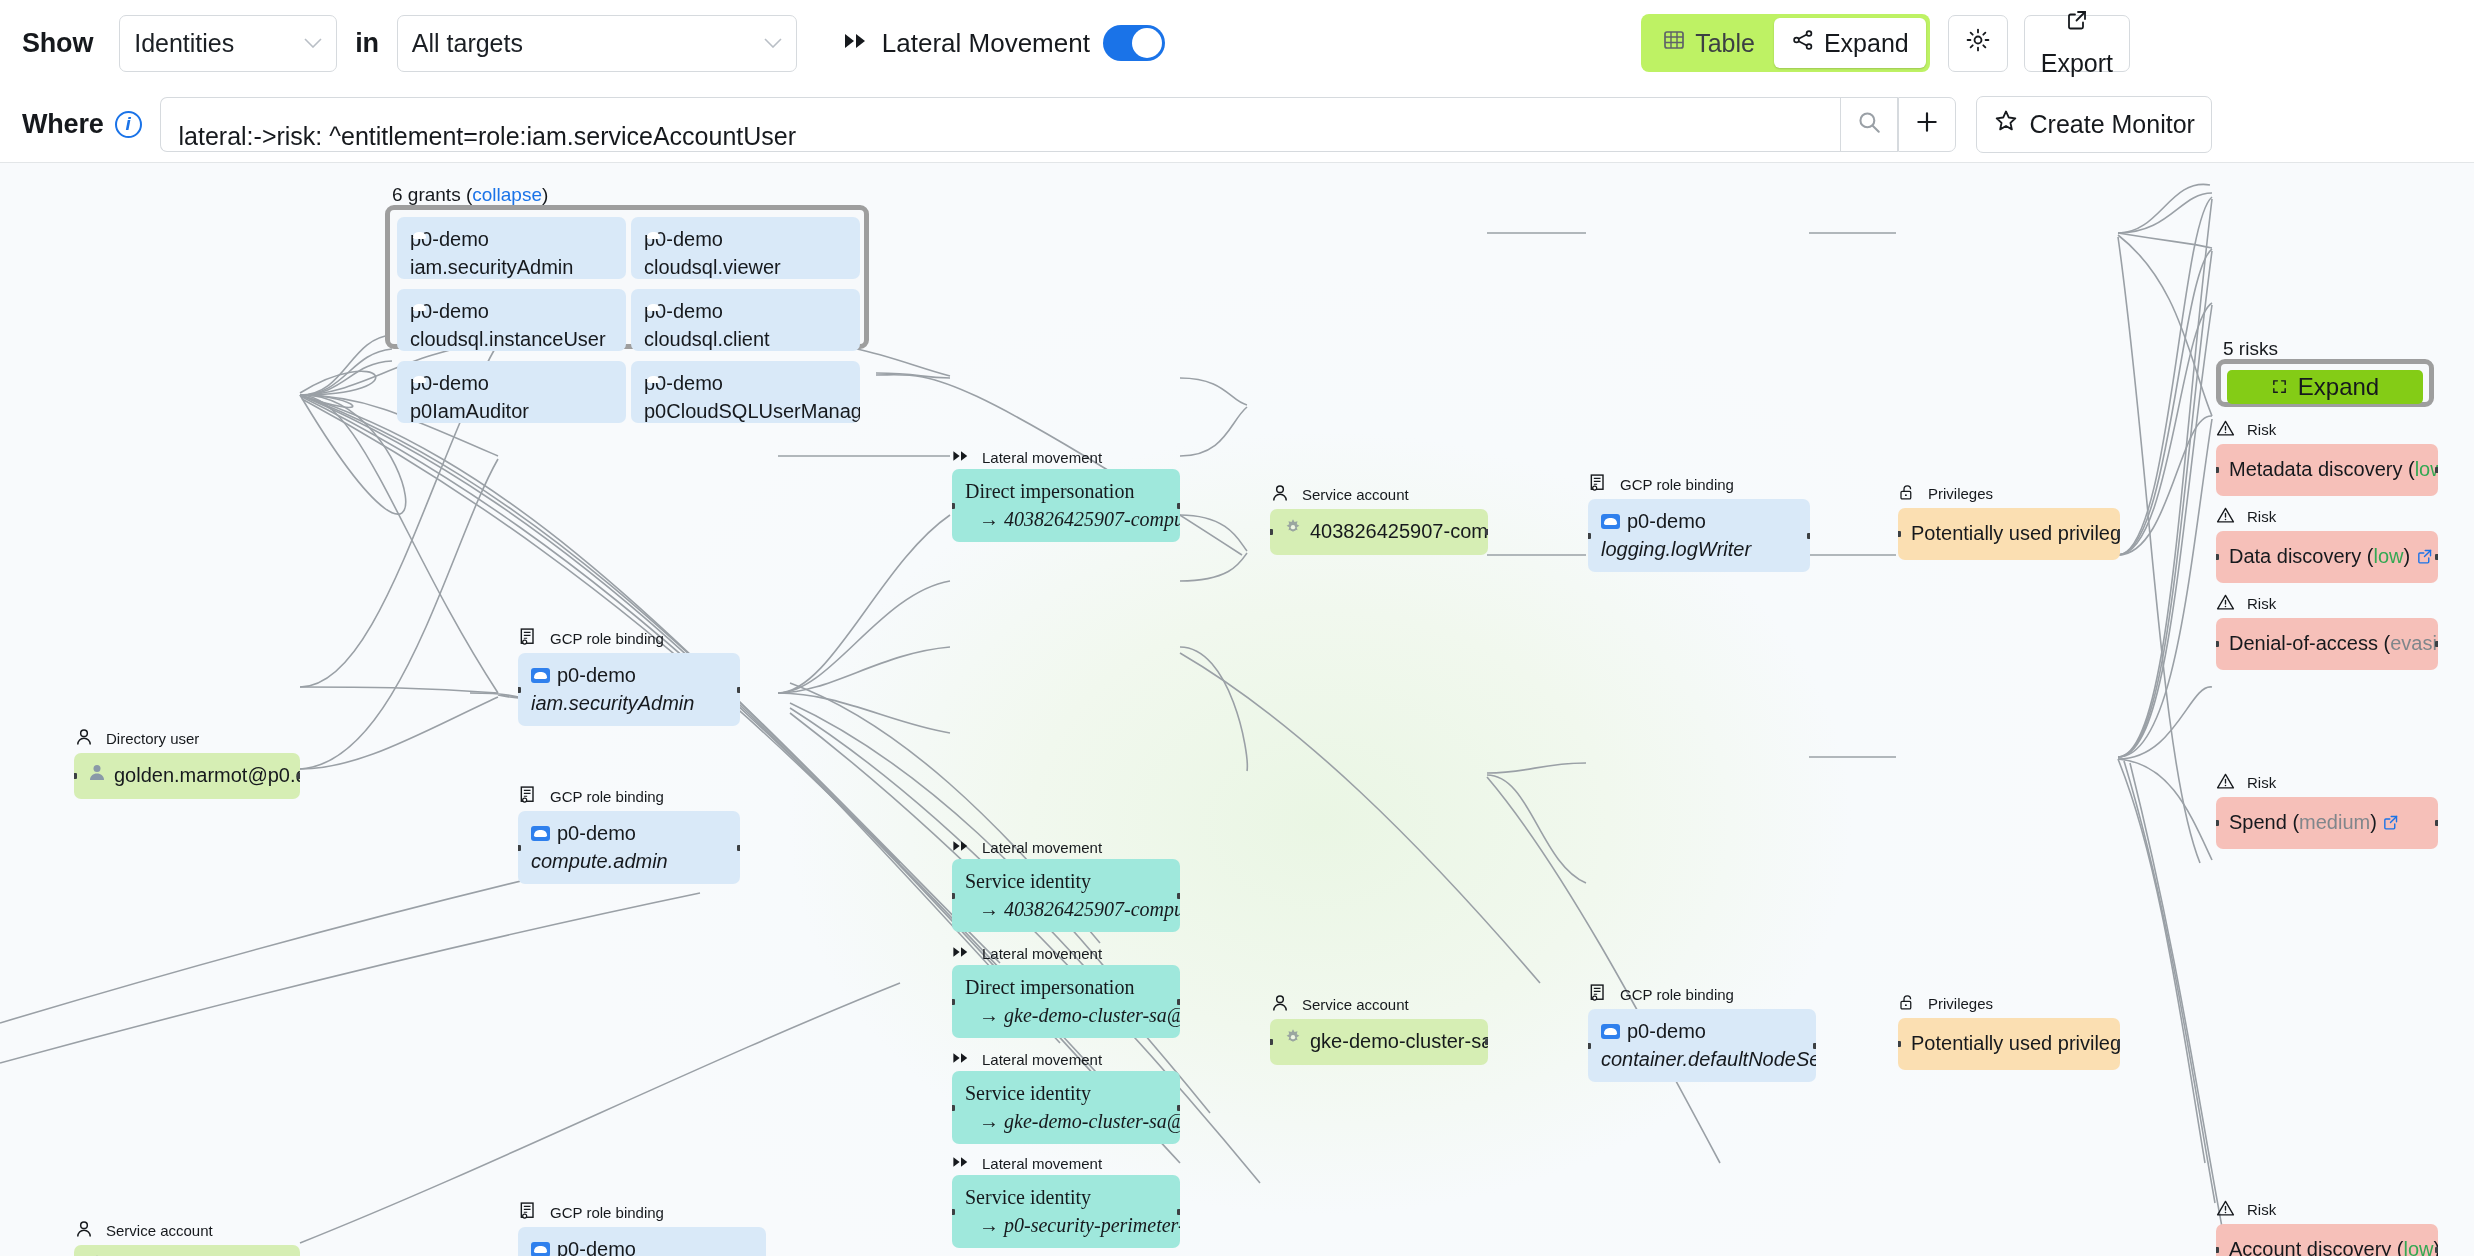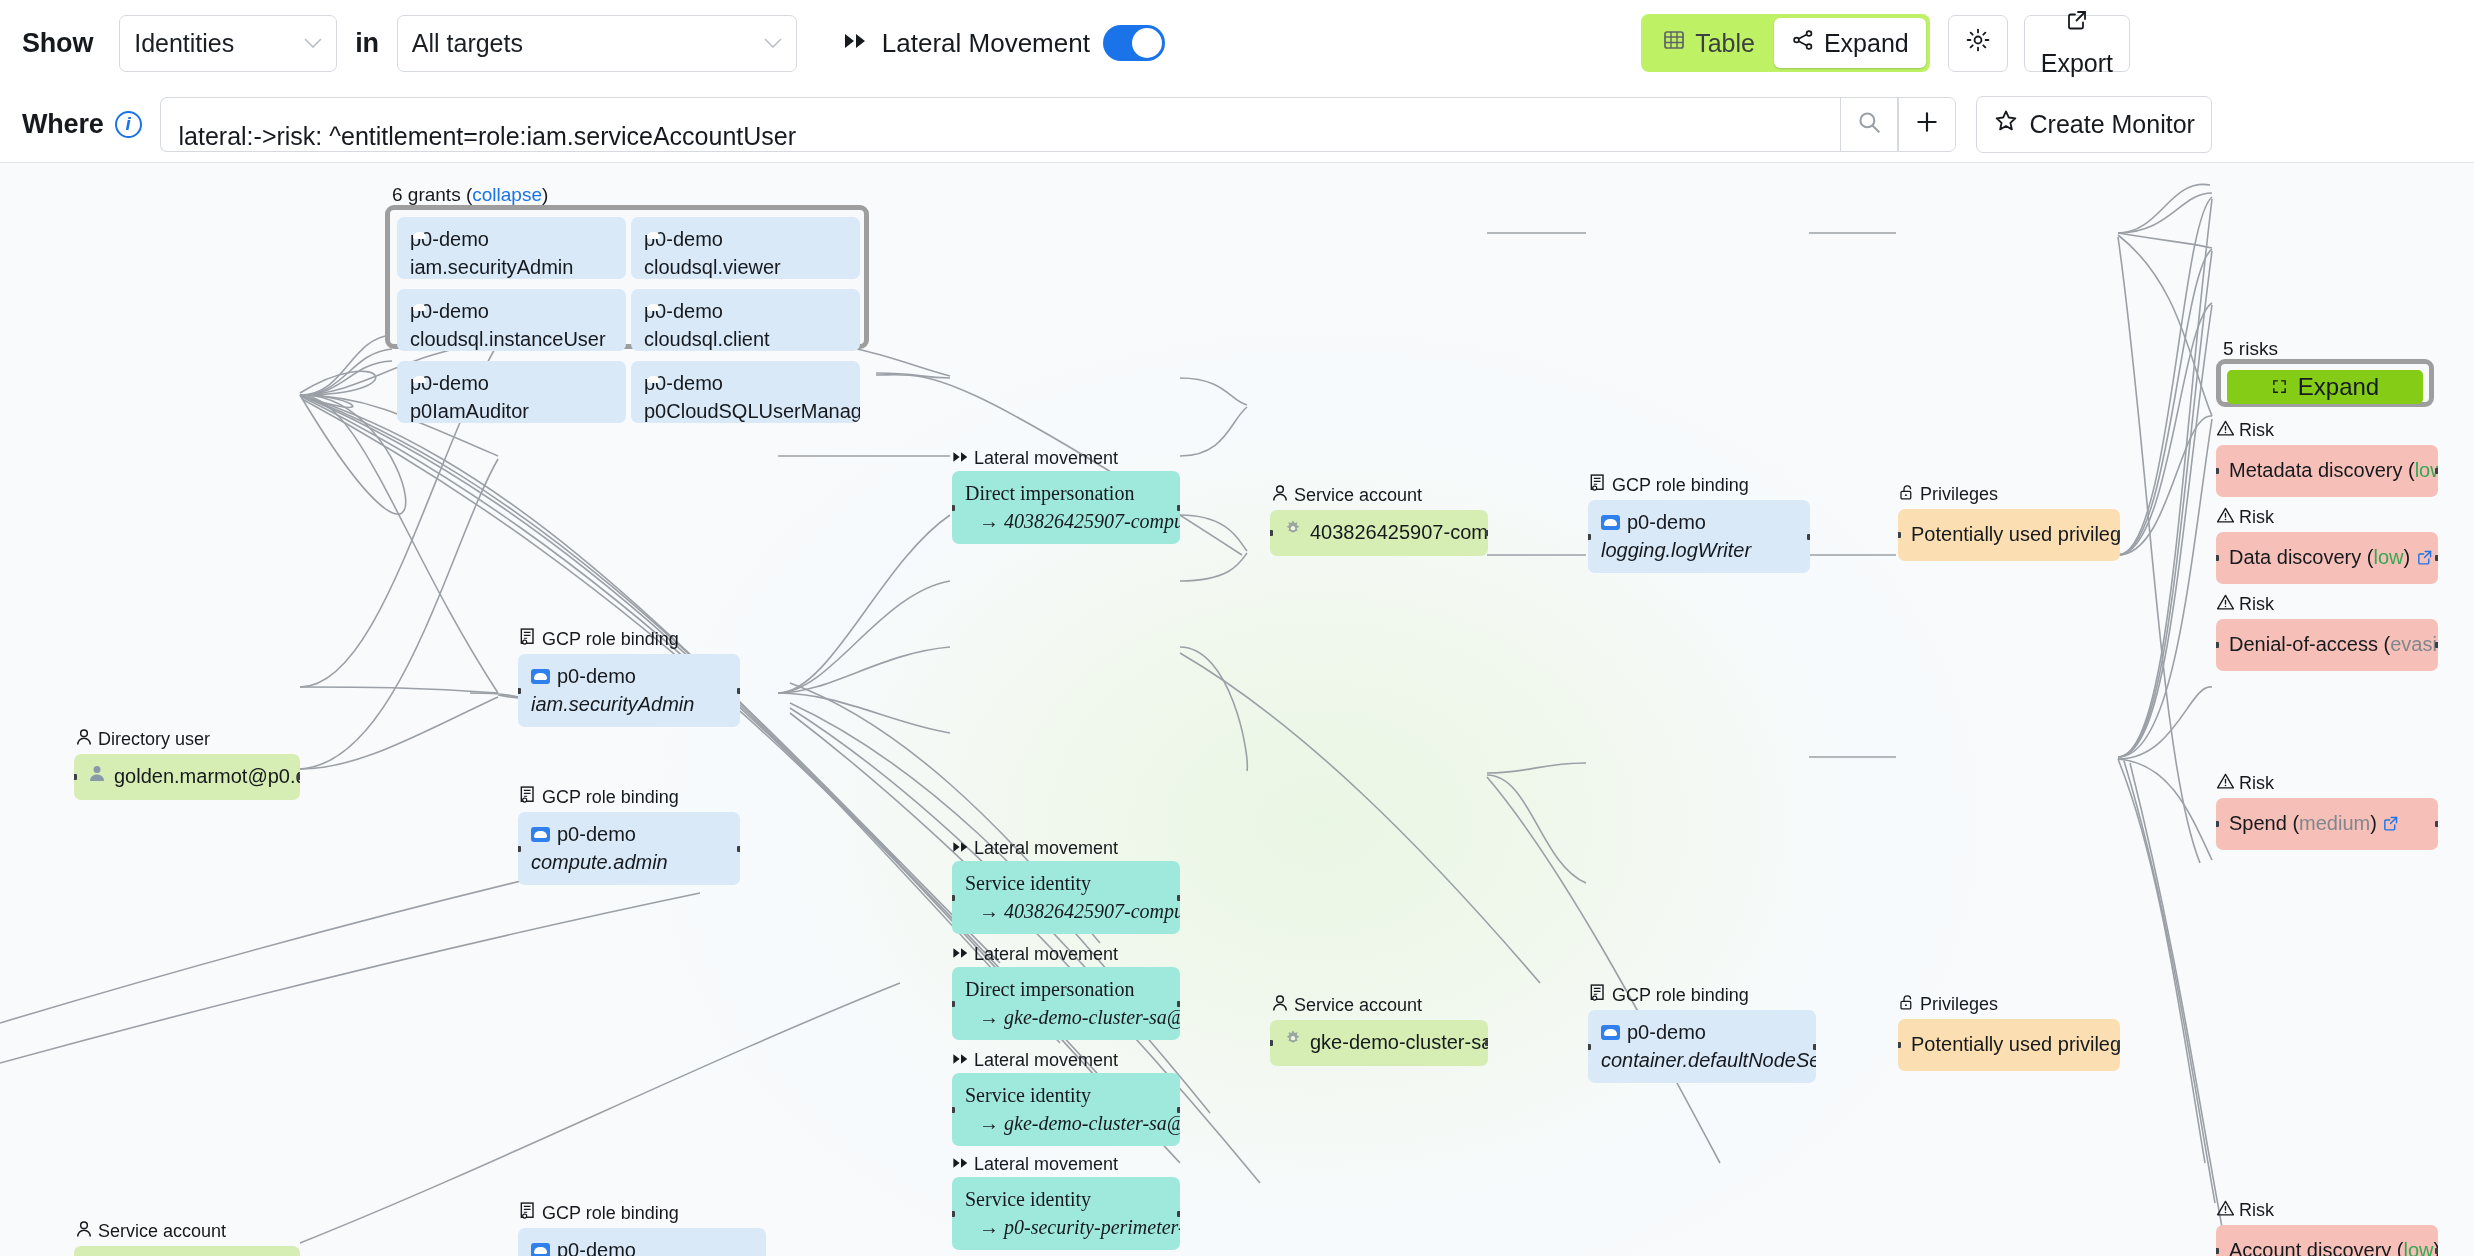--- a/index.html
+++ b/index.html
@@ -85,21 +85,21 @@
     background:
       radial-gradient(ellipse 760px 560px at 1320px 660px, #eaf6e4 0%, #f1f8ee 38%, #f7fafc 70%, #f8fafc 100%);
     overflow: hidden;
   }
   #edges { position: absolute; left: 0; top: 0; width: 2474px; height: 1093px; }
   #edges path { fill: none; stroke: #9aa0a6; stroke-width: 1.6px; }
   #edges line { stroke: #9aa0a6; stroke-width: 1.6px; }
 
   .node { position: absolute; }
   .node-cap {
-    display: flex; align-items: center; gap: 4px; font-size: 18px; color: #16191d;
+    display: flex; align-items: center; gap: 12px; font-size: 15px; color: #16191d;
     margin-bottom: 4px; white-space: nowrap; line-height: 1;
   }
   .node-body {
     border-radius: 7px; padding: 9px 13px; font-size: 20px; line-height: 1.38;
     white-space: nowrap; overflow: hidden; position: relative;
   }
   .node-body .ln1 { display: flex; align-items: center; gap: 7px; }
   .node-body .ln2 { font-style: italic; }
   .b-blue  { background: #d9e9f8; }
   .b-green { background: #d6eeb4; }

